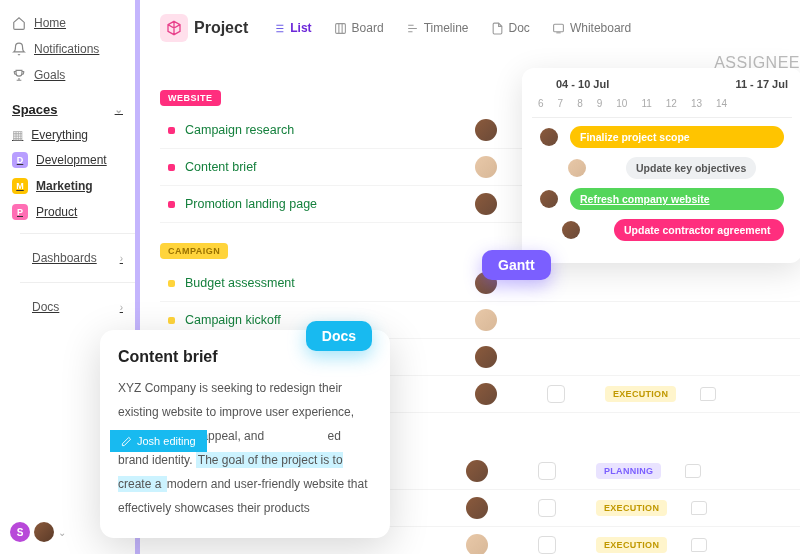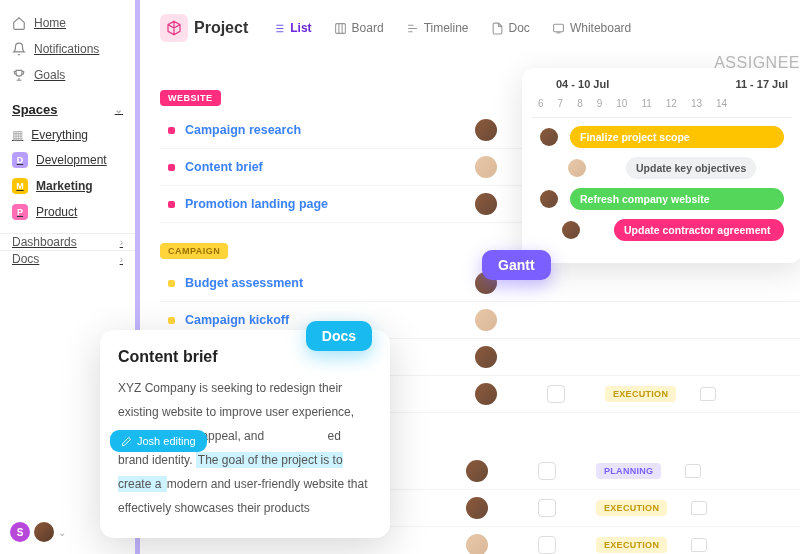--- a/index.html
+++ b/index.html
@@ -5,21 +5,21 @@
 * { margin: 0; padding: 0; box-sizing: border-box; font-family: -apple-system, BlinkMacSystemFont, 'Segoe UI', sans-serif; }
 body { width: 800px; height: 554px; background: #fff; position: relative; overflow: hidden; font-size: 12px; color: #333; }
 
 .sidebar { position: absolute; left: 0; top: 0; width: 140px; height: 100%; background: #fff; border-right: 5px solid #c4b5fd; padding: 10px 0; text-decoration: underline; }
 .nav-item { display: flex; align-items: center; gap: 8px; padding: 6px 12px; cursor: pointer; color: #555; font-size: 12px; }
 .nav-item .ico { width: 14px; height: 14px; color: #888; display:flex; align-items:center; justify-content:center; }
 .section-title { padding: 14px 12px 6px; font-weight: 700; font-size: 13px; color: #222; display:flex; justify-content:space-between; align-items:center;}
 .space-item { display:flex; align-items:center; gap:8px; padding:5px 12px; font-size:12px; cursor:pointer; }
 .space-sq { width:16px; height:16px; border-radius:4px; display:flex; align-items:center; justify-content:center; color:#fff; font-size:9px; font-weight:600;}
 .space-item.active { font-weight:700; }
-.exp-item { padding:1px 12px; font-size:12px; color:#555; display:flex; justify-content:space-between; align-items:center; border-top:1px solid #eee; cursor:pointer;}
+.exp-item { padding:17px 12px; font-size:12px; color:#555; display:flex; justify-content:space-between; align-items:center; border-top:1px solid #eee; cursor:pointer;margin-left:20px;}
 .chev { font-size:10px; color:#aaa; }
 
 .user-footer { position:absolute; bottom:12px; left:10px; display:flex; align-items:center; gap:4px;}
 .avatar-sm { width:20px; height:20px; border-radius:50%; background:#b848d9; color:#fff; display:flex; align-items:center; justify-content:center; font-size:10px; font-weight:600;}
 .avatar-img { width:20px; height:20px; border-radius:50%; background:linear-gradient(135deg,#8b5a3c,#5a3a28); }
 
 .main { position:absolute; left:150px; top:0; right:0; padding:10px 0 0 10px; }
 .header { display:flex; align-items:center; gap:6px; padding:4px 0 12px;text-align:right; }
 .proj-icon { width:28px; height:28px; background:#ffe0ec; border-radius:6px; display:flex; align-items:center; justify-content:center; color:#e8418b; }
 .proj-title { font-size:16px; font-weight:700; margin-right:10px;}
@@ -29,49 +29,49 @@
 
 .list-area { margin-top:6px; }
 .col-head { color:#bbb; font-size:16px; letter-spacing:0.5px; padding:0 0 6px 310px; display:flex; gap:30px; font-weight:400;justify-content:flex-end;}
 .group-badge { display:inline-block; font-size:9px; font-weight:700; letter-spacing:0.5px; padding:3px 8px; border-radius:4px; margin:6px 0; }
 .grp-website { background:#ff2e7e; color:#fff; }
 .grp-campaign { background:#ffd43b; color:#9a7200; }
 .task-row { display:flex; align-items:center; padding:7px 4px; border-bottom:1px solid #f3f3f3; }
 .bullet { width:7px; height:7px; border-radius:2px; margin:0 10px 0 4px; }
 .bul-pink { background:#ff2e7e; }
 .bul-yellow { background:#ffd43b; }
-.task-name { flex:0 0 280px; font-size:12.5px; color:#3b82f6;font-weight:bold; }
+.task-name { flex:0 0 280px; font-size:12.5px; color:#15803d; }
 .assignee { width:22px; height:22px; border-radius:50%; background:linear-gradient(135deg,#8b5a3c,#6b4a38); margin-left:10px; }
 .assignee.light { background:linear-gradient(135deg,#e8c8a8,#d8b898); }
 .date-ico { width:18px; height:18px; border:1px solid #ddd; border-radius:4px; margin-left:50px; }
 .status-pill { font-size:9px; font-weight:700; padding:3px 8px; border-radius:4px; margin-left:40px; letter-spacing:0.3px;}
 .st-exec { background:#fff5cc; color:#c09800; }
 .st-plan { background:#e9e3ff; color:#7b5fff; }
 .comment-ico { width:16px; height:14px; border:1px solid #ddd; border-radius:3px; margin-left:24px; border-bottom-left-radius:1px;}
 
 
 .gantt-card { position:absolute; top:68px; right:-2px; width:280px; background:#fff; border-radius:12px; box-shadow:0 8px 32px rgba(0,0,0,0.12); padding:10px 10px 14px; }
 .gantt-weeks { display:flex; justify-content:space-between; font-size:11px; font-weight:600; color:#444; padding:0 4px 6px;margin-left:20px;}
 .gantt-days { display:flex; gap:14px; font-size:10px; color:#aaa; padding:2px 6px 8px; border-bottom:1px solid #eee;}
 .gantt-row { display:flex; align-items:center; margin:7px 8px; gap:6px; position:relative; height:24px;}
 .gantt-av { width:18px; height:18px; border-radius:50%; background:linear-gradient(135deg,#8b5a3c,#6b4a38); flex-shrink:0;}
 .gantt-bar { height:22px; border-radius:11px; display:flex; align-items:center; padding:0 10px; font-size:10.5px; font-weight:600; color:#fff; white-space:nowrap;}
 .gb-scope { background:#ffc400; margin-left:6px; flex:1;}
 .gb-obj { background:#eef0f2; color:#555; margin-left:34px; }
-.gb-web { background:#54d65a; margin-left:6px; flex:1;}
+.gb-web { background:#54d65a; margin-left:6px; flex:1;text-decoration:underline;}
 .gb-contract { background:#ff2e7e; margin-left:28px; flex:1;}
 .gantt-label { position:absolute; top:182px; left:-40px; background:#7b5fff; color:#fff; padding:7px 16px; border-radius:10px; font-size:14px; font-weight:700; box-shadow:0 6px 18px rgba(123,95,255,0.45);}
 
 
 .docs-card { position:absolute; top:330px; left:100px; width:290px; background:#fff; border-radius:14px; box-shadow:0 10px 40px rgba(0,0,0,0.16); padding:18px; z-index:5;}
 .docs-title { font-size:16px; font-weight:800; margin-bottom:10px; color:#222;}
 .docs-body { font-size:12px; line-height:2; color:#555;}
 .docs-highlight { background:#ccf3ff; padding:1px 2px;}
 .docs-label { position:absolute; top:-9px; right:18px; background:#18baf0; color:#fff; padding:7px 16px; border-radius:10px; font-size:14px; font-weight:700; box-shadow:0 6px 18px rgba(24,186,240,0.4);}
-.editing-pill { position:absolute; top:100px; left:10px; background:#18baf0; color:#fff; padding:5px 11px; border-radius:9px; font-size:11px; display:flex; align-items:center; gap:5px;}
+.editing-pill { position:absolute; top:100px; left:10px; background:#18baf0; color:#fff; padding:5px 11px; border-radius:0; font-size:11px; display:flex; align-items:center; gap:5px;}
 .pencil { width:11px; height:11px; }
 
 svg { display:block; }
 </style>
 </head>
 <body>
 
 <div class="sidebar">
   <div class="nav-item">
     <span class="ico">

